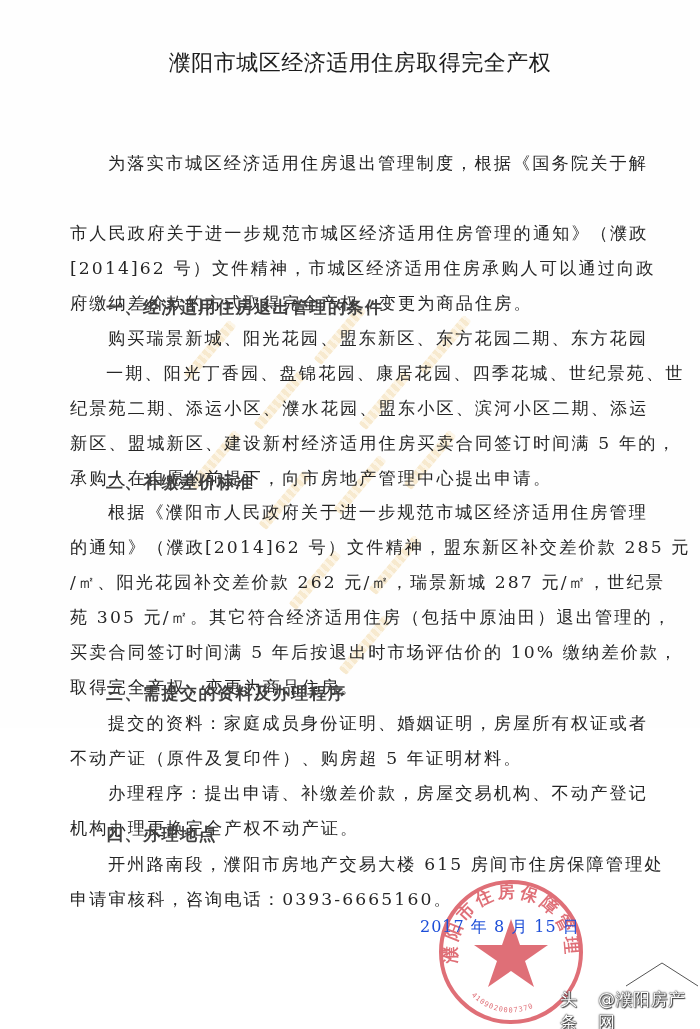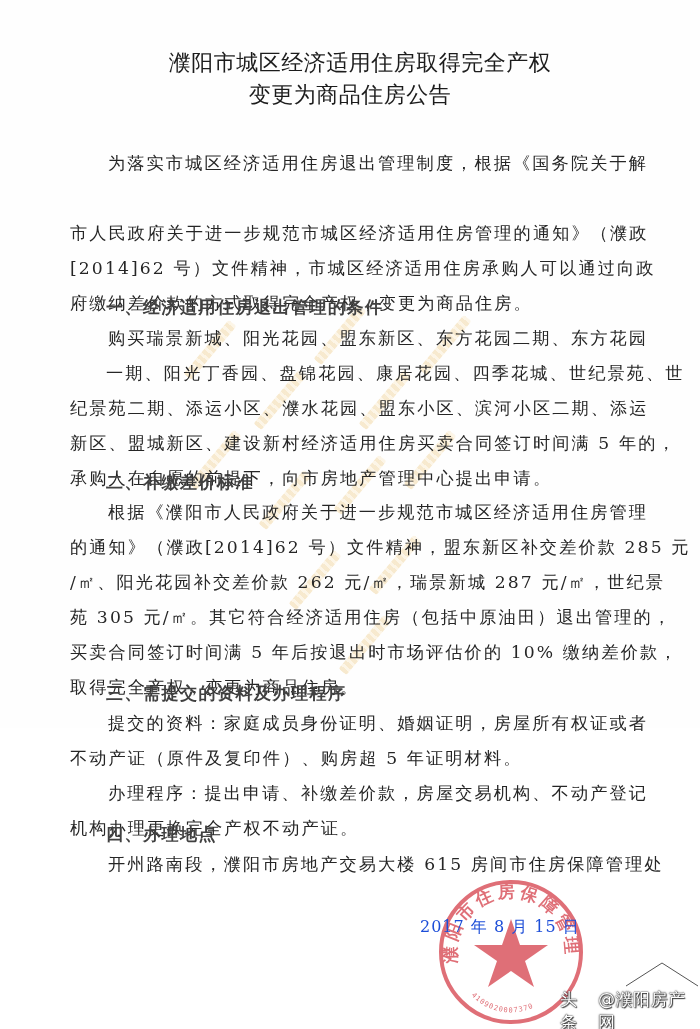--- a/index.html
+++ b/index.html
@@ -112,21 +112,20 @@
     <div class="watermark-tile" style="left:180px;top:455px;"></div>
     <div class="watermark-tile" style="left:250px;top:495px;"></div>
     <div class="watermark-tile" style="left:325px;top:480px;"></div>
     <div class="watermark-tile" style="left:395px;top:455px;"></div>
     <div class="watermark-tile" style="left:280px;top:575px;"></div>
     <div class="watermark-tile" style="left:360px;top:560px;"></div>
     <div class="watermark-tile" style="left:330px;top:640px;"></div>
   </div>
 
   <div class="title l1">濮阳市城区经济适用住房取得完全产权</div>
-  <div class="title l2">变更为商品住房公告</div>
 
   <div class="line indent" style="top:151px;">为落实市城区经济适用住房退出管理制度，根据《国务院关于解</div>
   <div class="line" style="top:221px;">市人民政府关于进一步规范市城区经济适用住房管理的通知》（濮政</div>
   <div class="line" style="top:256px;">[2014]62 号）文件精神，市城区经济适用住房承购人可以通过向政</div>
   <div class="line" style="top:291px;">府缴纳差价款的方式取得完全产权，变更为商品住房。</div>
 
   <div class="heading" style="top:296px;">一、经济适用住房退出管理的条件</div>
   <div class="line indent" style="top:326px;">购买瑞景新城、阳光花园、盟东新区、东方花园二期、东方花园</div>
   <div class="line" style="top:361px;margin-left:36px;">一期、阳光丁香园、盘锦花园、康居花园、四季花城、世纪景苑、世</div>
   <div class="line" style="top:396px;">纪景苑二期、添运小区、濮水花园、盟东小区、滨河小区二期、添运</div>
@@ -142,20 +141,21 @@
   <div class="line" style="top:675px;">取得完全产权，变更为商品住房。</div>
 
   <div class="heading" style="top:682px;">三、需提交的资料及办理程序</div>
   <div class="line indent" style="top:711px;">提交的资料：家庭成员身份证明、婚姻证明，房屋所有权证或者</div>
   <div class="line" style="top:746px;">不动产证（原件及复印件）、购房超 5 年证明材料。</div>
   <div class="line indent" style="top:781px;">办理程序：提出申请、补缴差价款，房屋交易机构、不动产登记</div>
   <div class="line" style="top:816px;">机构办理更换完全产权不动产证。</div>
 
   <div class="heading" style="top:823px;">四、办理地点</div>
   <div class="line indent" style="top:852px;">开州路南段，濮阳市房地产交易大楼 615 房间市住房保障管理处</div>
+  <div class="line" style="top:887px;">申请审核科，咨询电话：0393-6665160。</div>
 
   <svg class="stamp" viewBox="0 0 150 150">
     <defs>
       <path id="sealArc" d="M 22 90 A 55 55 0 1 1 128 90" fill="none"></path>
       <path id="codeArc" d="M 30 112 A 55 55 0 0 0 120 112" fill="none"></path>
     </defs>
     <circle cx="75" cy="75" r="70" fill="none" stroke="#d9505a" stroke-width="4"></circle>
     <text font-family="DejaVu Sans, sans-serif" font-size="17" font-weight="bold" fill="#d9505a" letter-spacing="4">
       <textPath href="#sealArc" startOffset="2%">濮阳市住房保障管理处</textPath>
     </text>

